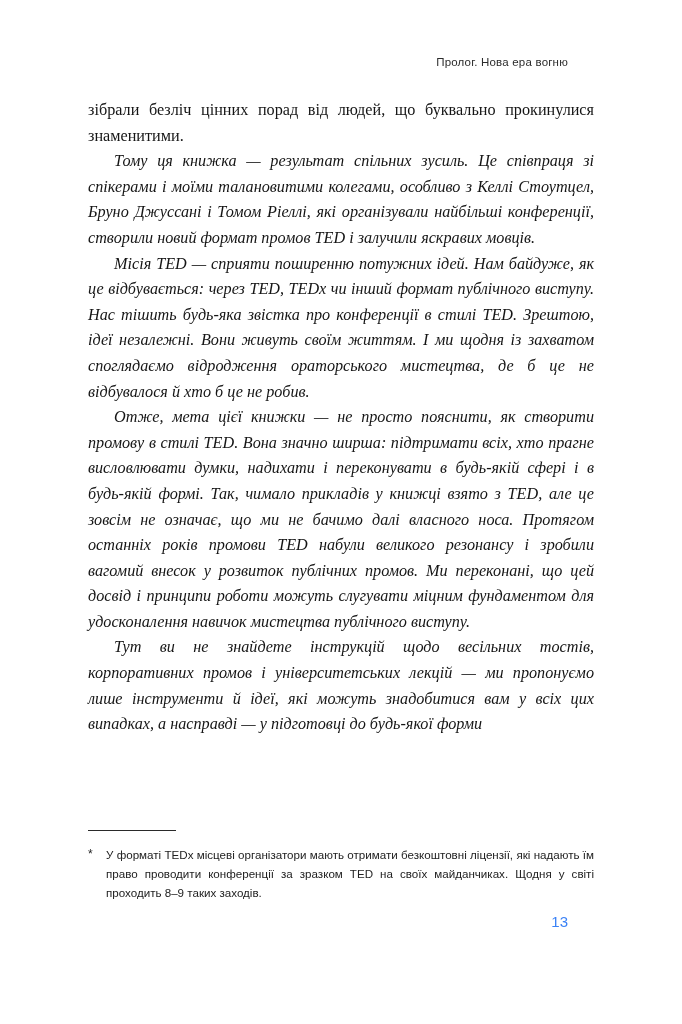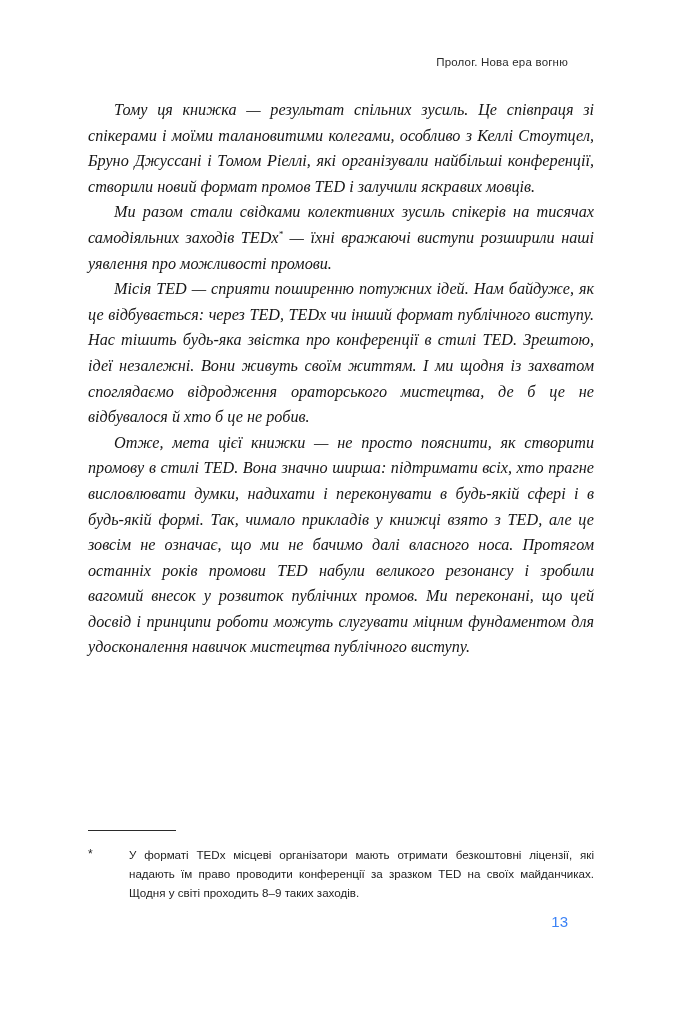--- a/index.html
+++ b/index.html
@@ -73,21 +73,20 @@
     flex: 0 0 18px;
     color: #222;
   }
   .fn-text {
     font-family: "Liberation Sans", sans-serif;
     font-size: 11.6px;
     line-height: 19px;
     text-align: justify;
     color: #222;
     flex: 1 1 auto;
-    margin-left: 23px;
   }
   .folio {
     position: absolute;
     right: 88px;
     bottom: 94px;
     font-family: "Liberation Sans", sans-serif;
     font-size: 15px;
     color: #3b82f6;
   }
   sup.fn-ref {
@@ -98,29 +97,30 @@
 </style>
 </head>
 <body>
 
 <div class="page">
 
   <div class="running-head">Пролог. Нова ера вогню</div>
 
   <div class="content">
 
+    <p class="body-par">зібрали безліч цінних порад від людей, що буквально прокинулися знаменитими.</p>
 
     <p class="body-par indent">Тому ця книжка — результат спільних зусиль. Це співпраця зі спікерами і моїми талановитими колегами, особливо з Келлі Стоутцел, Бруно Джуссані і Томом Ріеллі, які організували найбільші конференції, створили новий формат промов TED і залучили яскравих мовців.</p>
 
-    <p class="body-par indent"><span>Ми разом стали свідками колективних зусиль спікерів на тисячах самодіяльних заходів TEDx</span><sup class="fn-ref">*</sup><span> — їхні вражаючі виступи розширили наші уявлення про можливості промови.</span></p>
 
     <p class="body-par indent">Місія TED — сприяти поширенню потужних ідей. Нам байдуже, як це відбувається: через TED, TEDx чи інший формат публічного виступу. Нас тішить будь-яка звістка про конференції в стилі TED. Зрештою, ідеї незалежні. Вони живуть своїм життям. І ми щодня із захватом споглядаємо відродження ораторського мистецтва, де б це не відбувалося й хто б це не робив.</p>
 
     <p class="body-par indent">Отже, мета цієї книжки — не просто пояснити, як створити промову в стилі TED. Вона значно ширша: підтримати всіх, хто прагне висловлювати думки, надихати і переконувати в будь-якій сфері і в будь-якій формі. Так, чимало прикладів у книжці взято з TED, але це зовсім не означає, що ми не бачимо далі власного носа. Протягом останніх років промови TED набули великого резонансу і зробили вагомий внесок у розвиток публічних промов. Ми переконані, що цей досвід і принципи роботи можуть слугувати міцним фундаментом для удосконалення навичок мистецтва публічного виступу.</p>
 
+    <p class="body-par indent">Тут ви не знайдете інструкцій щодо весільних тостів, корпоративних промов і університетських лекцій — ми пропонуємо лише інструменти й ідеї, які можуть знадобитися вам у всіх цих випадках, а насправді — у підготовці до будь-якої форми</p>
 
   </div>
 
   <div class="footnote-zone">
     <div class="fn-rule"></div>
     <div class="fn-row">
       <div class="fn-mark">*</div>
       <div class="fn-text">У форматі TEDx місцеві організатори мають отримати безкоштовні ліцензії, які надають їм право проводити конференції за зразком TED на своїх майданчиках. Щодня у світі проходить 8–9 таких заходів.</div>
     </div>
   </div>

